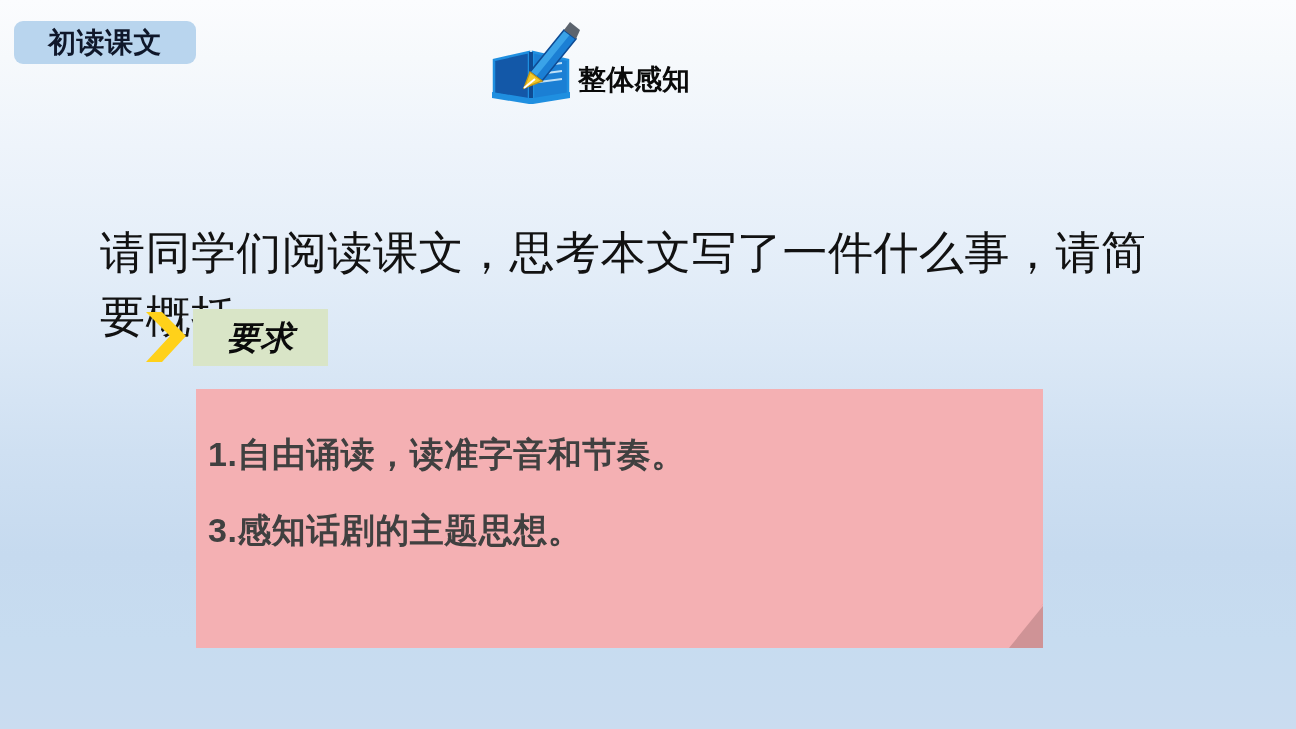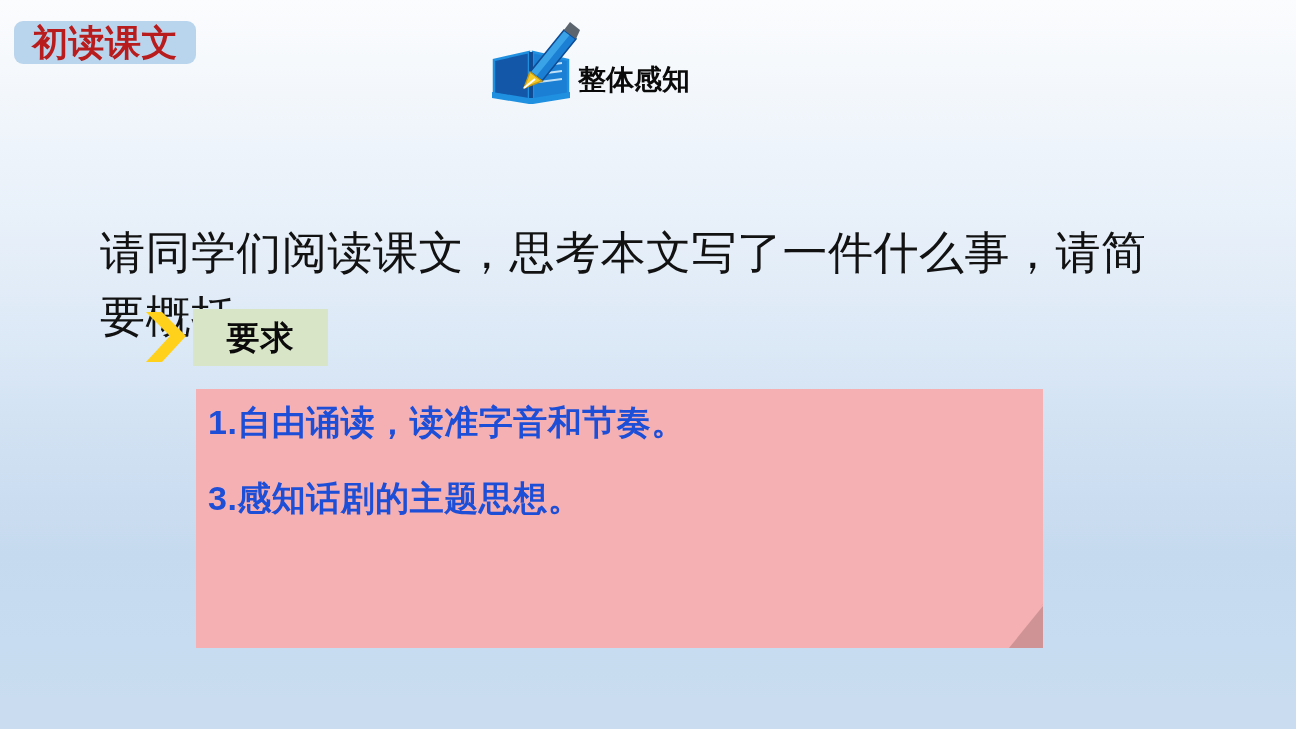--- a/index.html
+++ b/index.html
@@ -37,23 +37,23 @@
     top: 21px;
     width: 182px;
     height: 43px;
     background: #b9d5ee;
     border-radius: 9px;
     display: flex;
     align-items: center;
     justify-content: center;
   }
   .corner-badge-label {
-    font-size: 36px;
-    font-weight: bold;
-    color: #b91c1c;
+    font-size: 28px;
+    font-weight: bold;
+    color: #0f172a;
     letter-spacing: 0.5px;
     line-height: 1;
   }
 
   
   .heading {
     position: absolute;
     left: 486px;
     top: 16px;
     display: flex;
@@ -106,20 +106,21 @@
   .req-label-box {
     margin-left: 3px;
     background: #d9e5c7;
     height: 57px;
     min-width: 135px;
     display: flex;
     align-items: center;
     justify-content: center;
     padding: 0 14px;
     box-sizing: border-box;
+    font-style: italic;
   }
   .req-label-text {
     font-size: 33px;
     font-weight: bold;
     color: #0b0b0b;
     line-height: 1;
     letter-spacing: 1px;
   }
 
   
@@ -144,26 +145,27 @@
     left: 12px;
     top: 16px;
     right: 12px;
     list-style: none;
     margin: 0;
     padding: 0;
   }
   .req-item {
     font-size: 34px;
     font-weight: bold;
-    color: #1d4ed8;
+    color: #404040;
     line-height: 1;
     padding: 0 0 0 0;
     margin-bottom: 42px;
     letter-spacing: 0.5px;
     white-space: nowrap;
+    margin-top: 32px;
   }
   .req-item:last-child {
     margin-bottom: 0;
   }
 </style>
 </head>
 <body>
 
 <div class="slide">
 

